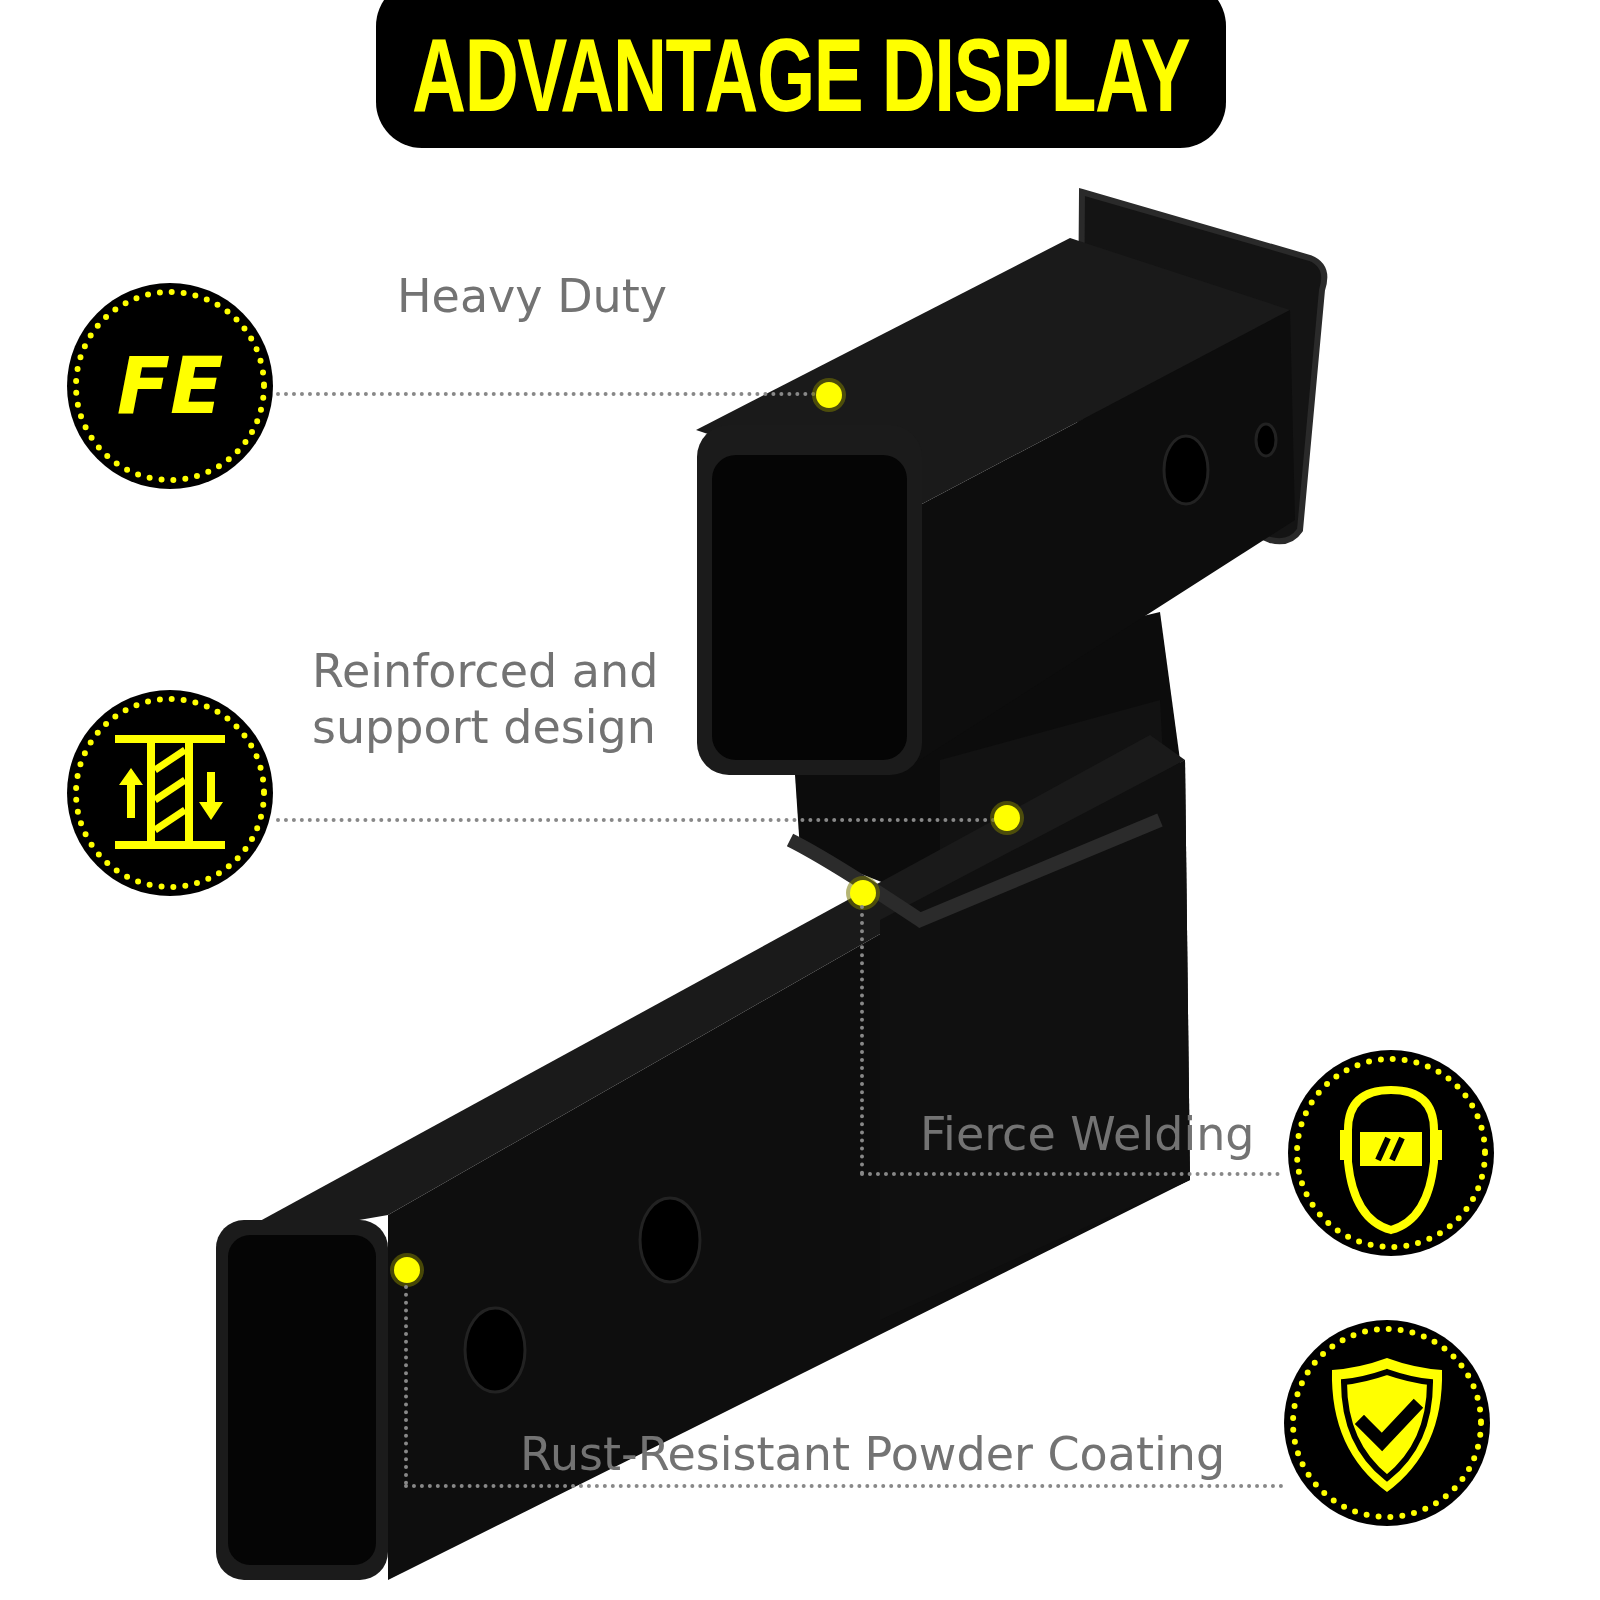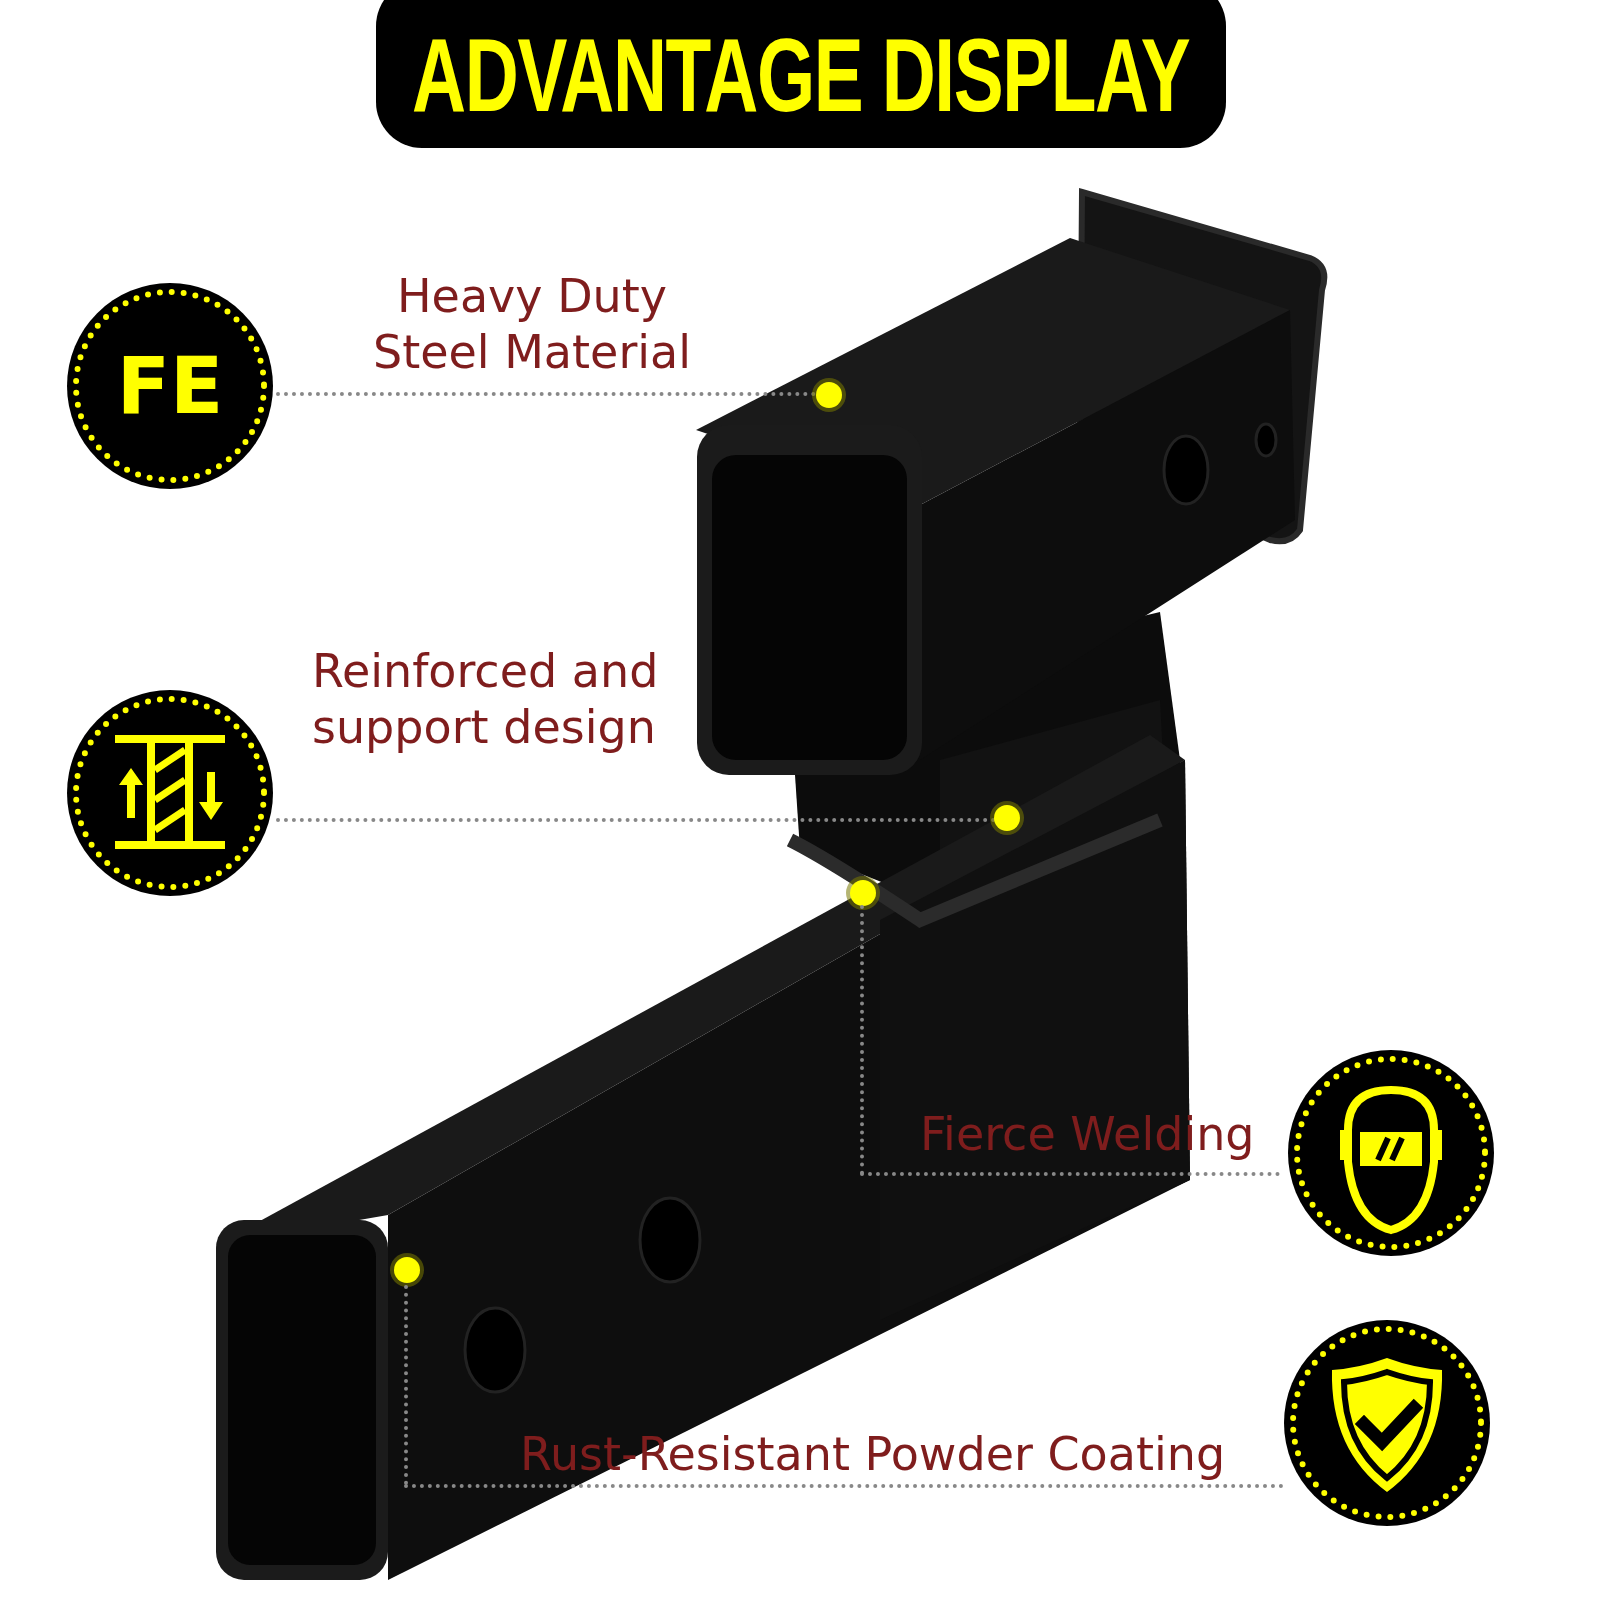--- a/index.html
+++ b/index.html
@@ -1,22 +1,22 @@
 <!DOCTYPE html>
 <html><head>
 <meta charset="utf-8">
 <style>
   html,body{margin:0;padding:0;}
   body{width:1600px;height:1600px;background:#ffffff;position:relative;overflow:hidden;font-family:"DejaVu Sans","Liberation Sans",sans-serif;}
   .banner{position:absolute;left:376px;top:-20px;width:850px;height:168px;background:#000;border-radius:46px;display:flex;align-items:center;justify-content:center;}
   .banner-title{color:#ffff00;font-family:"Liberation Sans",sans-serif;font-weight:bold;font-size:104px;letter-spacing:-2px;transform:scaleX(0.72);white-space:nowrap;margin-top:22px;line-height:1;}
   .badge{position:absolute;width:206px;height:206px;border-radius:50%;background:#000;}
   .badge svg{position:absolute;left:0;top:0;}
-  .badge-text{position:absolute;left:0;top:0;width:206px;height:206px;display:flex;align-items:center;justify-content:center;color:#ffff00;font-family:"DejaVu Sans",sans-serif;font-weight:bold;font-size:78px;}
-  .label{position:absolute;color:#7f1d1d;font-family:"DejaVu Sans",sans-serif;font-size:46px;line-height:56px;}
+  .badge-text{position:absolute;left:0;top:0;width:206px;height:206px;display:flex;align-items:center;justify-content:center;color:#ffff00;font-family:"DejaVu Sans",sans-serif;font-weight:bold;font-size:78px;font-style:italic;}
+  .label{position:absolute;color:#737373;font-family:"DejaVu Sans",sans-serif;font-size:46px;line-height:56px;}
   .dotline{position:absolute;border-top:4px dotted #888;height:0;}
   .dotline-v{position:absolute;border-left:4px dotted #888;width:0;}
   .hotspot{position:absolute;width:26px;height:26px;border-radius:50%;background:#ffff00;box-shadow:0 0 0 4px rgba(120,120,0,0.55);}
   .product{position:absolute;left:0;top:0;}
 </style>
 </head>
 <body>
 
 <div class="banner">
   <div class="banner-title">ADVANTAGE DISPLAY</div>
@@ -53,21 +53,20 @@
 </svg>
 
 <div class="badge" style="left:67px;top:283px;">
   <svg width="206" height="206">
       <circle cx="103" cy="103" r="94" fill="none" stroke="#ffff00" stroke-width="6" stroke-dasharray="0 12" stroke-linecap="round"></circle>
     </svg>
   <div class="badge-text">FE</div>
 </div>
 <div class="label" style="left:362px;top:268px;text-align:center;width:340px;">
   <div>Heavy Duty</div>
-  <div>Steel Material</div>
 </div>
 <div class="dotline" style="left:276px;top:392px;width:540px;"></div>
 <div class="hotspot" style="left:816px;top:382px;"></div>
 
 <div class="badge" style="left:67px;top:690px;">
   <svg width="206" height="206">
     <circle cx="103" cy="103" r="94" fill="none" stroke="#ffff00" stroke-width="6" stroke-dasharray="0 12" stroke-linecap="round"></circle>
     <rect x="48" y="45" width="110" height="8" fill="#ffff00"></rect>
     <rect x="48" y="151" width="110" height="8" fill="#ffff00"></rect>
     <rect x="80" y="53" width="8" height="98" fill="#ffff00"></rect>

